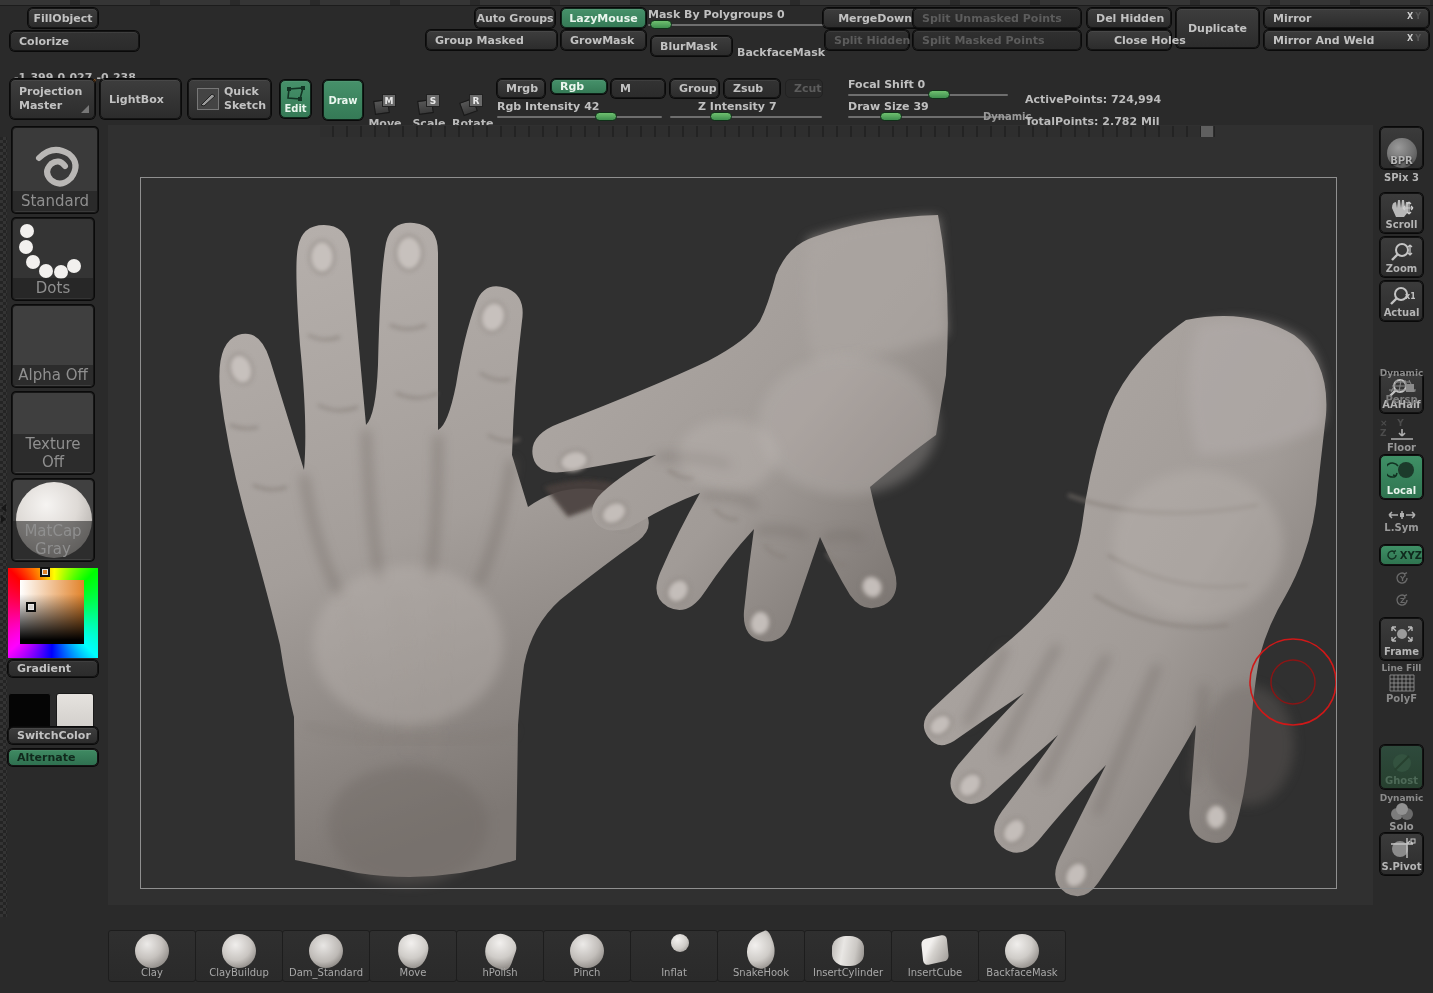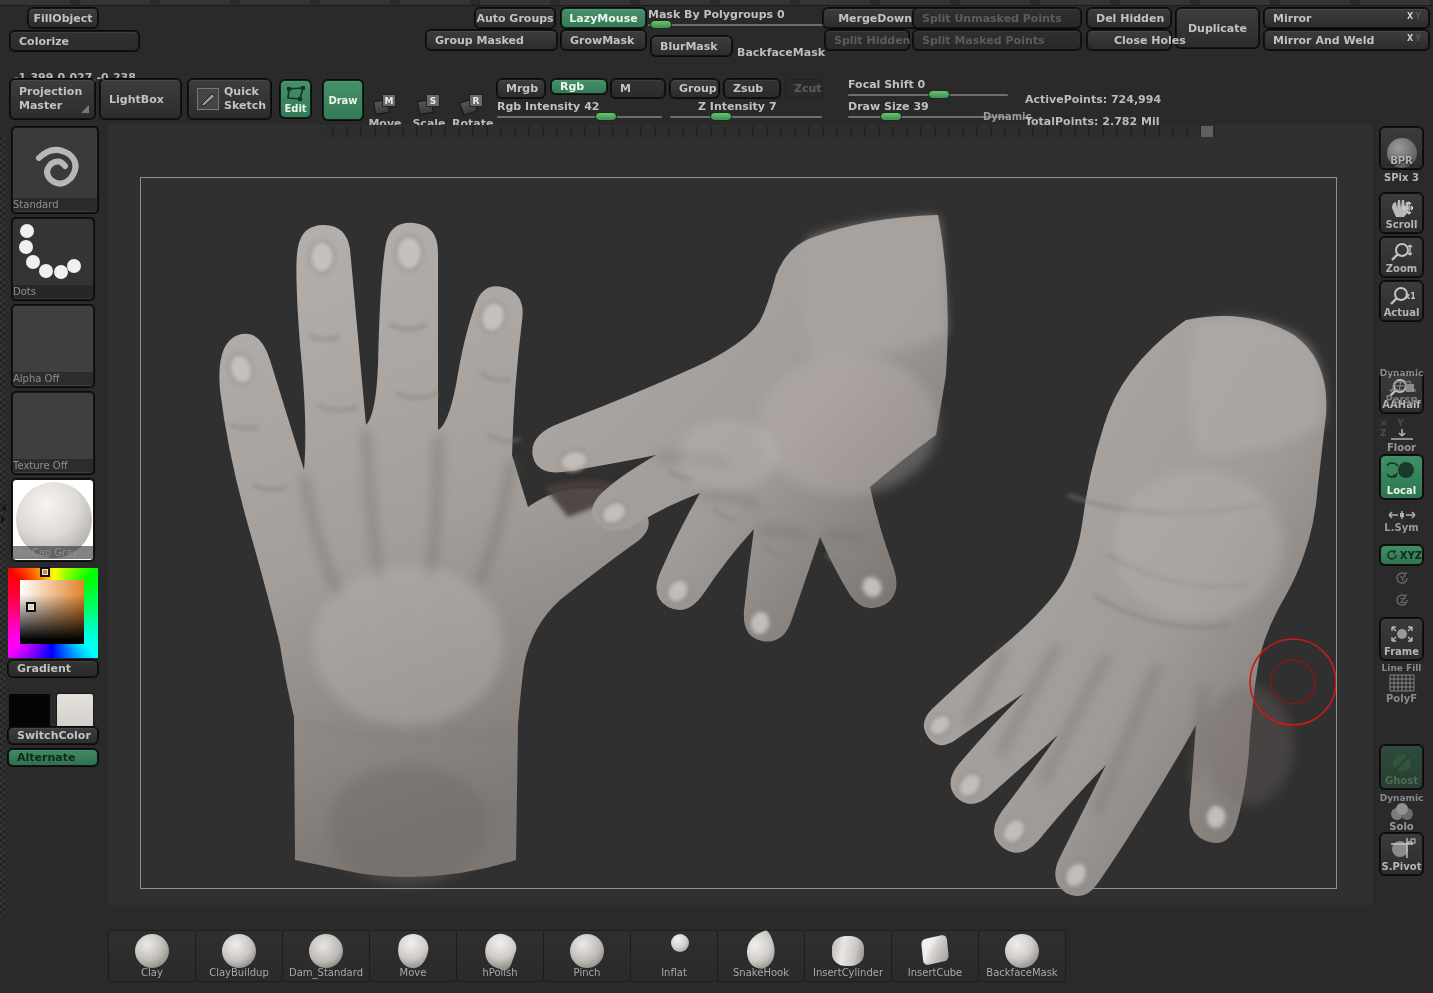--- a/index.html
+++ b/index.html
@@ -29,22 +29,22 @@
   .slider .s-label { font-size:11px; font-weight:bold; color:#c0c0c0; white-space:nowrap; }
   .slider .s-track { position:relative; margin-top:3px; height:2px; background:#6e6e6e; border-radius:1px; }
   .slider .s-knob { position:absolute; top:-4px; width:22px; height:9px; border-radius:5px;
     background:linear-gradient(#6fc06f,#3f8f4f); border:1px solid #103018; }
 
   
   .thumb {
     position:absolute; background:#3a3a3a; border:1px solid #161616; border-radius:4px;
     box-shadow:0 0 0 1px #0a0a0a; overflow:hidden;
   }
-  .thumb .t-label { position:absolute; left:0; right:0; bottom:1px; 
-    font-size:10px; color:#8f8f8f; background:rgba(30,30,30,.55); padding:1px 0; }
+  .thumb .t-label { position:absolute; left:0; right:0; bottom:1px; text-align:center;
+    font-size:15px; color:#8f8f8f; background:rgba(30,30,30,.55); padding:1px 0; }
   .sphere { border-radius:50%;
     background:radial-gradient(circle at 38% 32%, #e9e7e4, #c9c5c1 40%, #989era 0, #9a9692 62%, #6d6965 88%, #585450); }
 
   
   .shelf-btn {
     position:absolute; left:1380px; width:43px; display:flex; flex-direction:column;
     align-items:center; justify-content:flex-end; gap:1px;
     background:linear-gradient(#3b3b3b,#2d2d2d); border:1px solid #121212; border-radius:5px;
     box-shadow:0 0 0 1px #090909; color:#b5b5b5; font-size:10px; font-weight:bold; padding:2px 0;
   }
@@ -449,21 +449,21 @@
   </div>
 
   <div class="thumb" style="left:12px;top:305px;width:82px;height:82px;background:#3f3f3f;">
     <div class="t-label">Alpha  Off</div>
   </div>
 
   <div class="thumb" style="left:12px;top:392px;width:82px;height:82px;background:#3f3f3f;">
     <div class="t-label">Texture  Off</div>
   </div>
 
-  <div class="thumb" style="left:12px;top:479px;width:82px;height:82px;background:#ffffff;">
+  <div class="thumb" style="left:12px;top:479px;width:82px;height:82px;background:#404040;">
     <div style="position:absolute;left:3px;top:2px;width:76px;height:76px;border-radius:50%;background:radial-gradient(circle at 40% 30%, #f6f4f2, #dedad6 45%, #b8b4b0 75%, #9a9692);"></div>
     <div class="t-label">MatCap  Gray</div>
   </div>
 
   <div id="hue-box">
     <div id="sat-box" style="background:linear-gradient(to top,#000 6%,rgba(0,0,0,0) 78%),linear-gradient(to right,#fff,#e2832a);">
       <div class="pick-marker" style="left:6px;top:22px;background:#d8d4d0;"></div>
     </div>
     <div class="pick-marker" style="left:32px;top:-1px;background:#e2832a;border-color:#111;"></div>
   </div>

